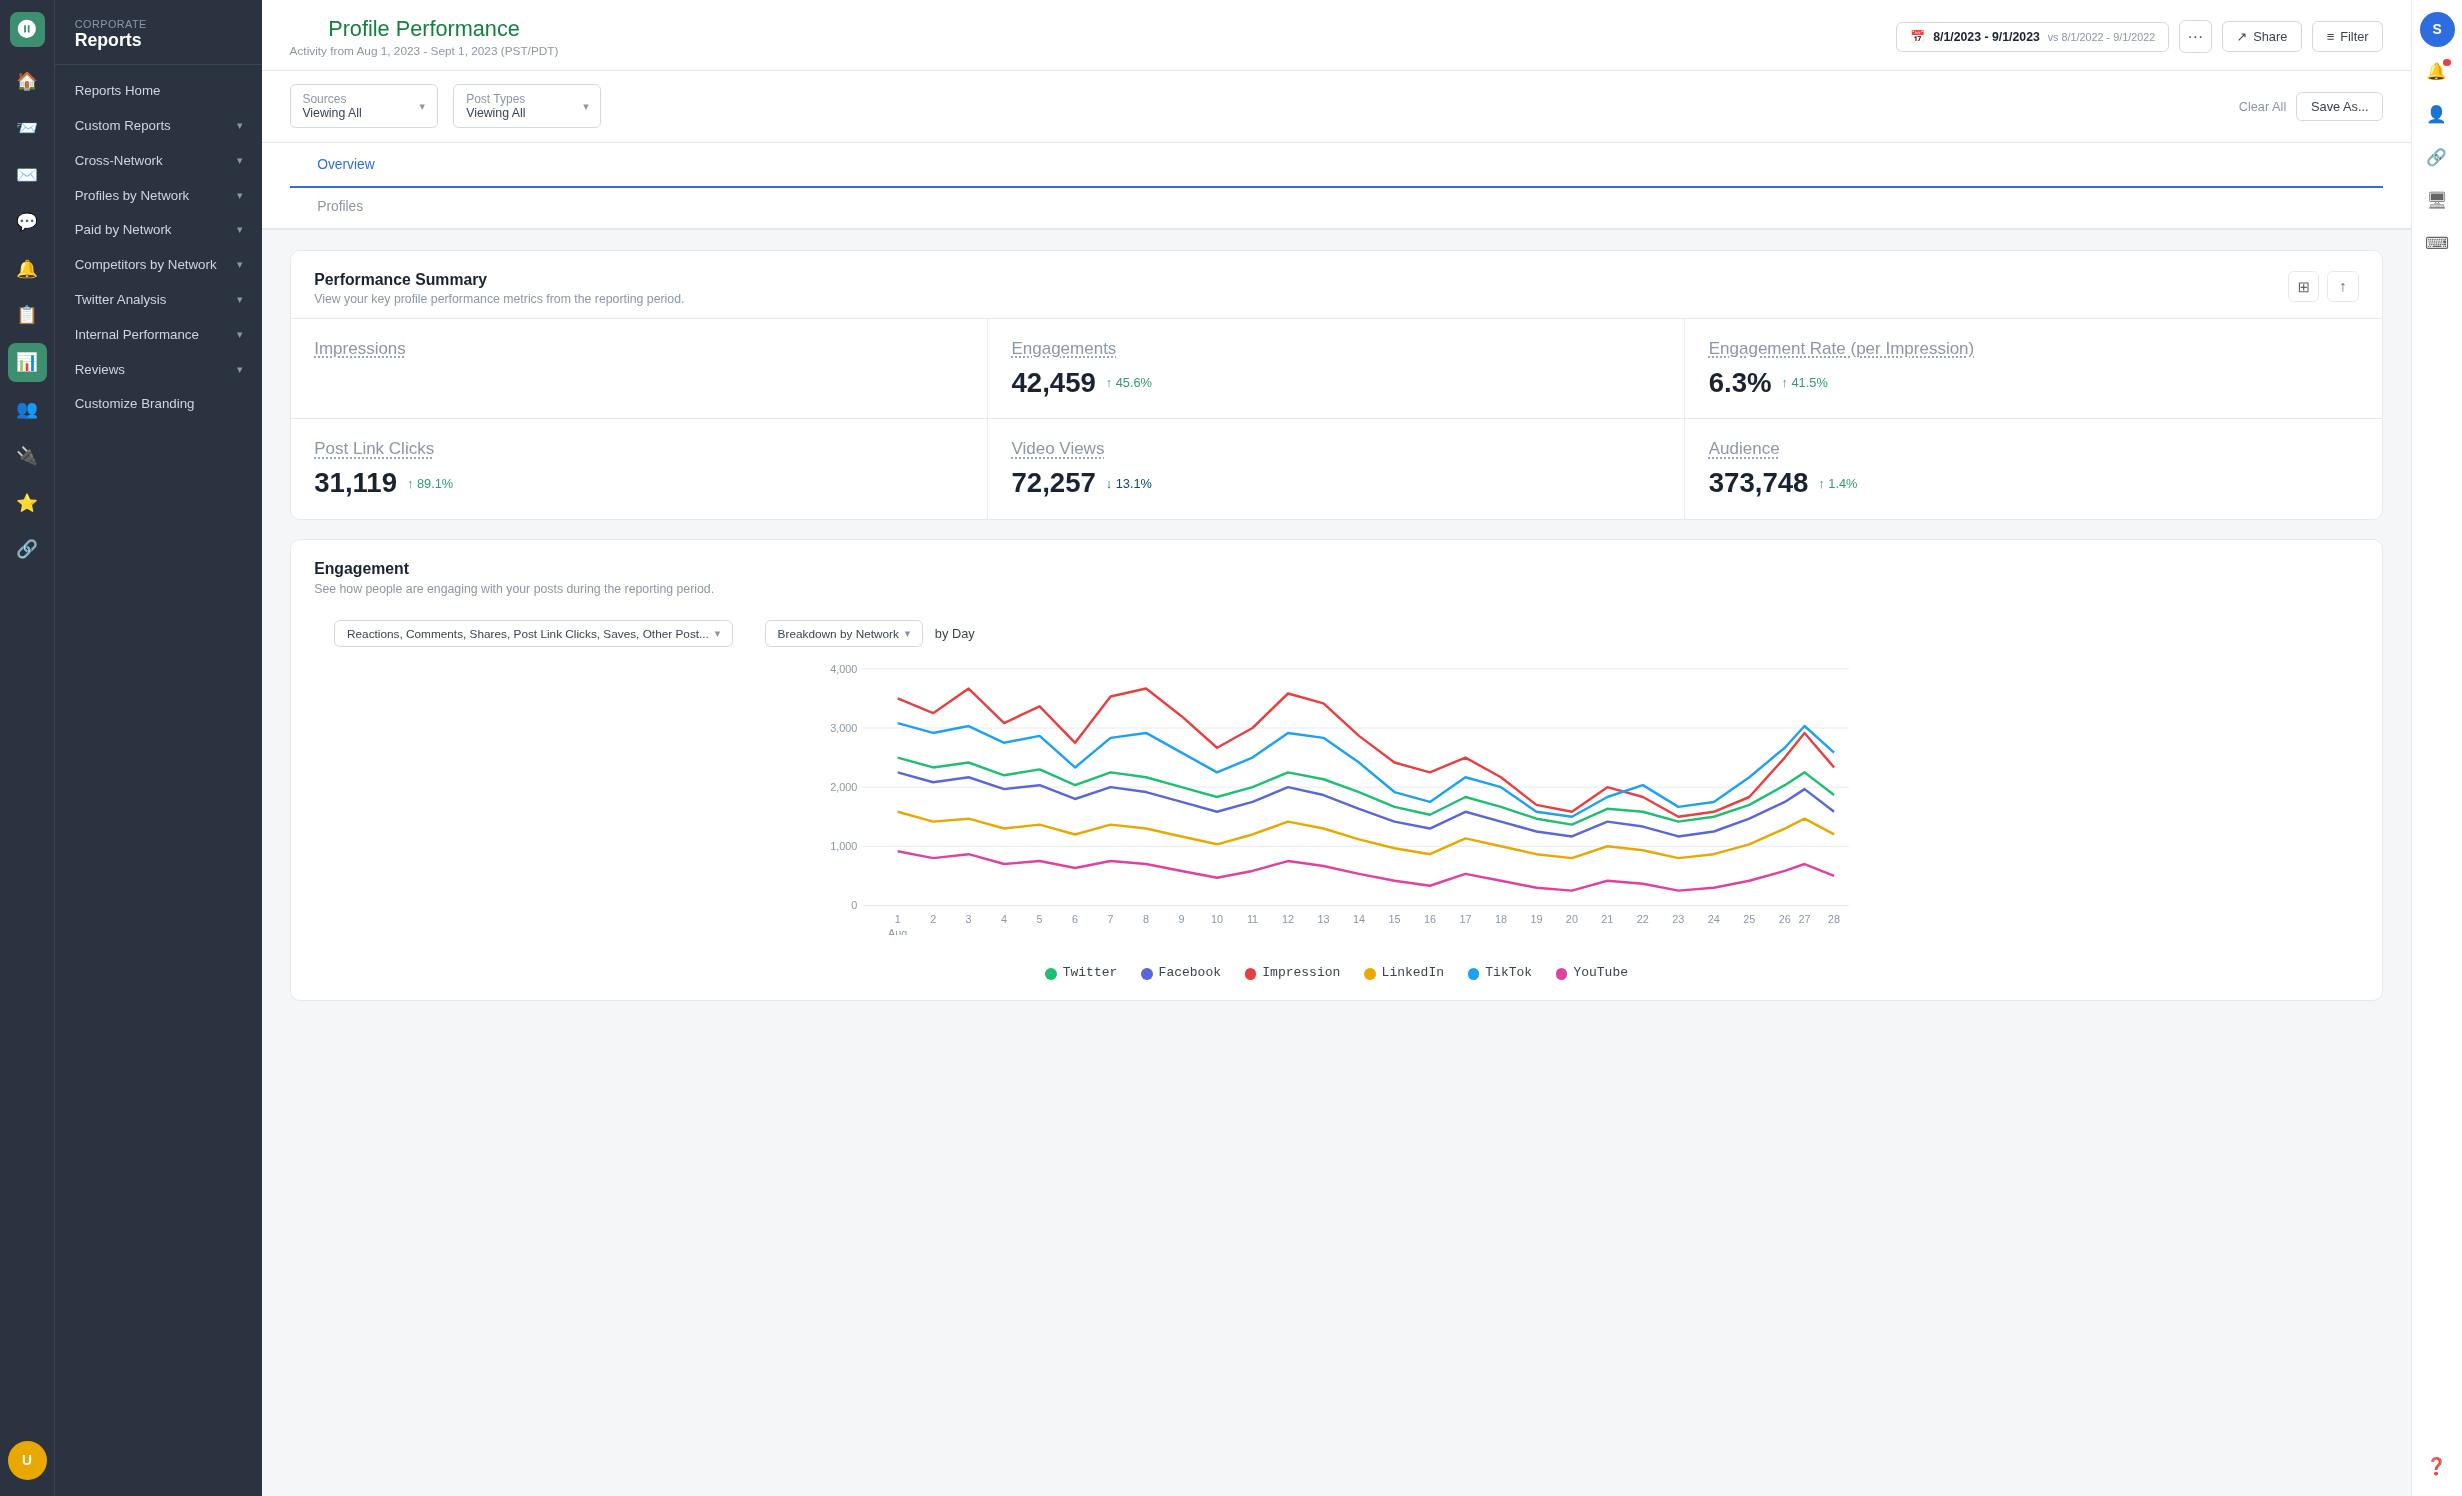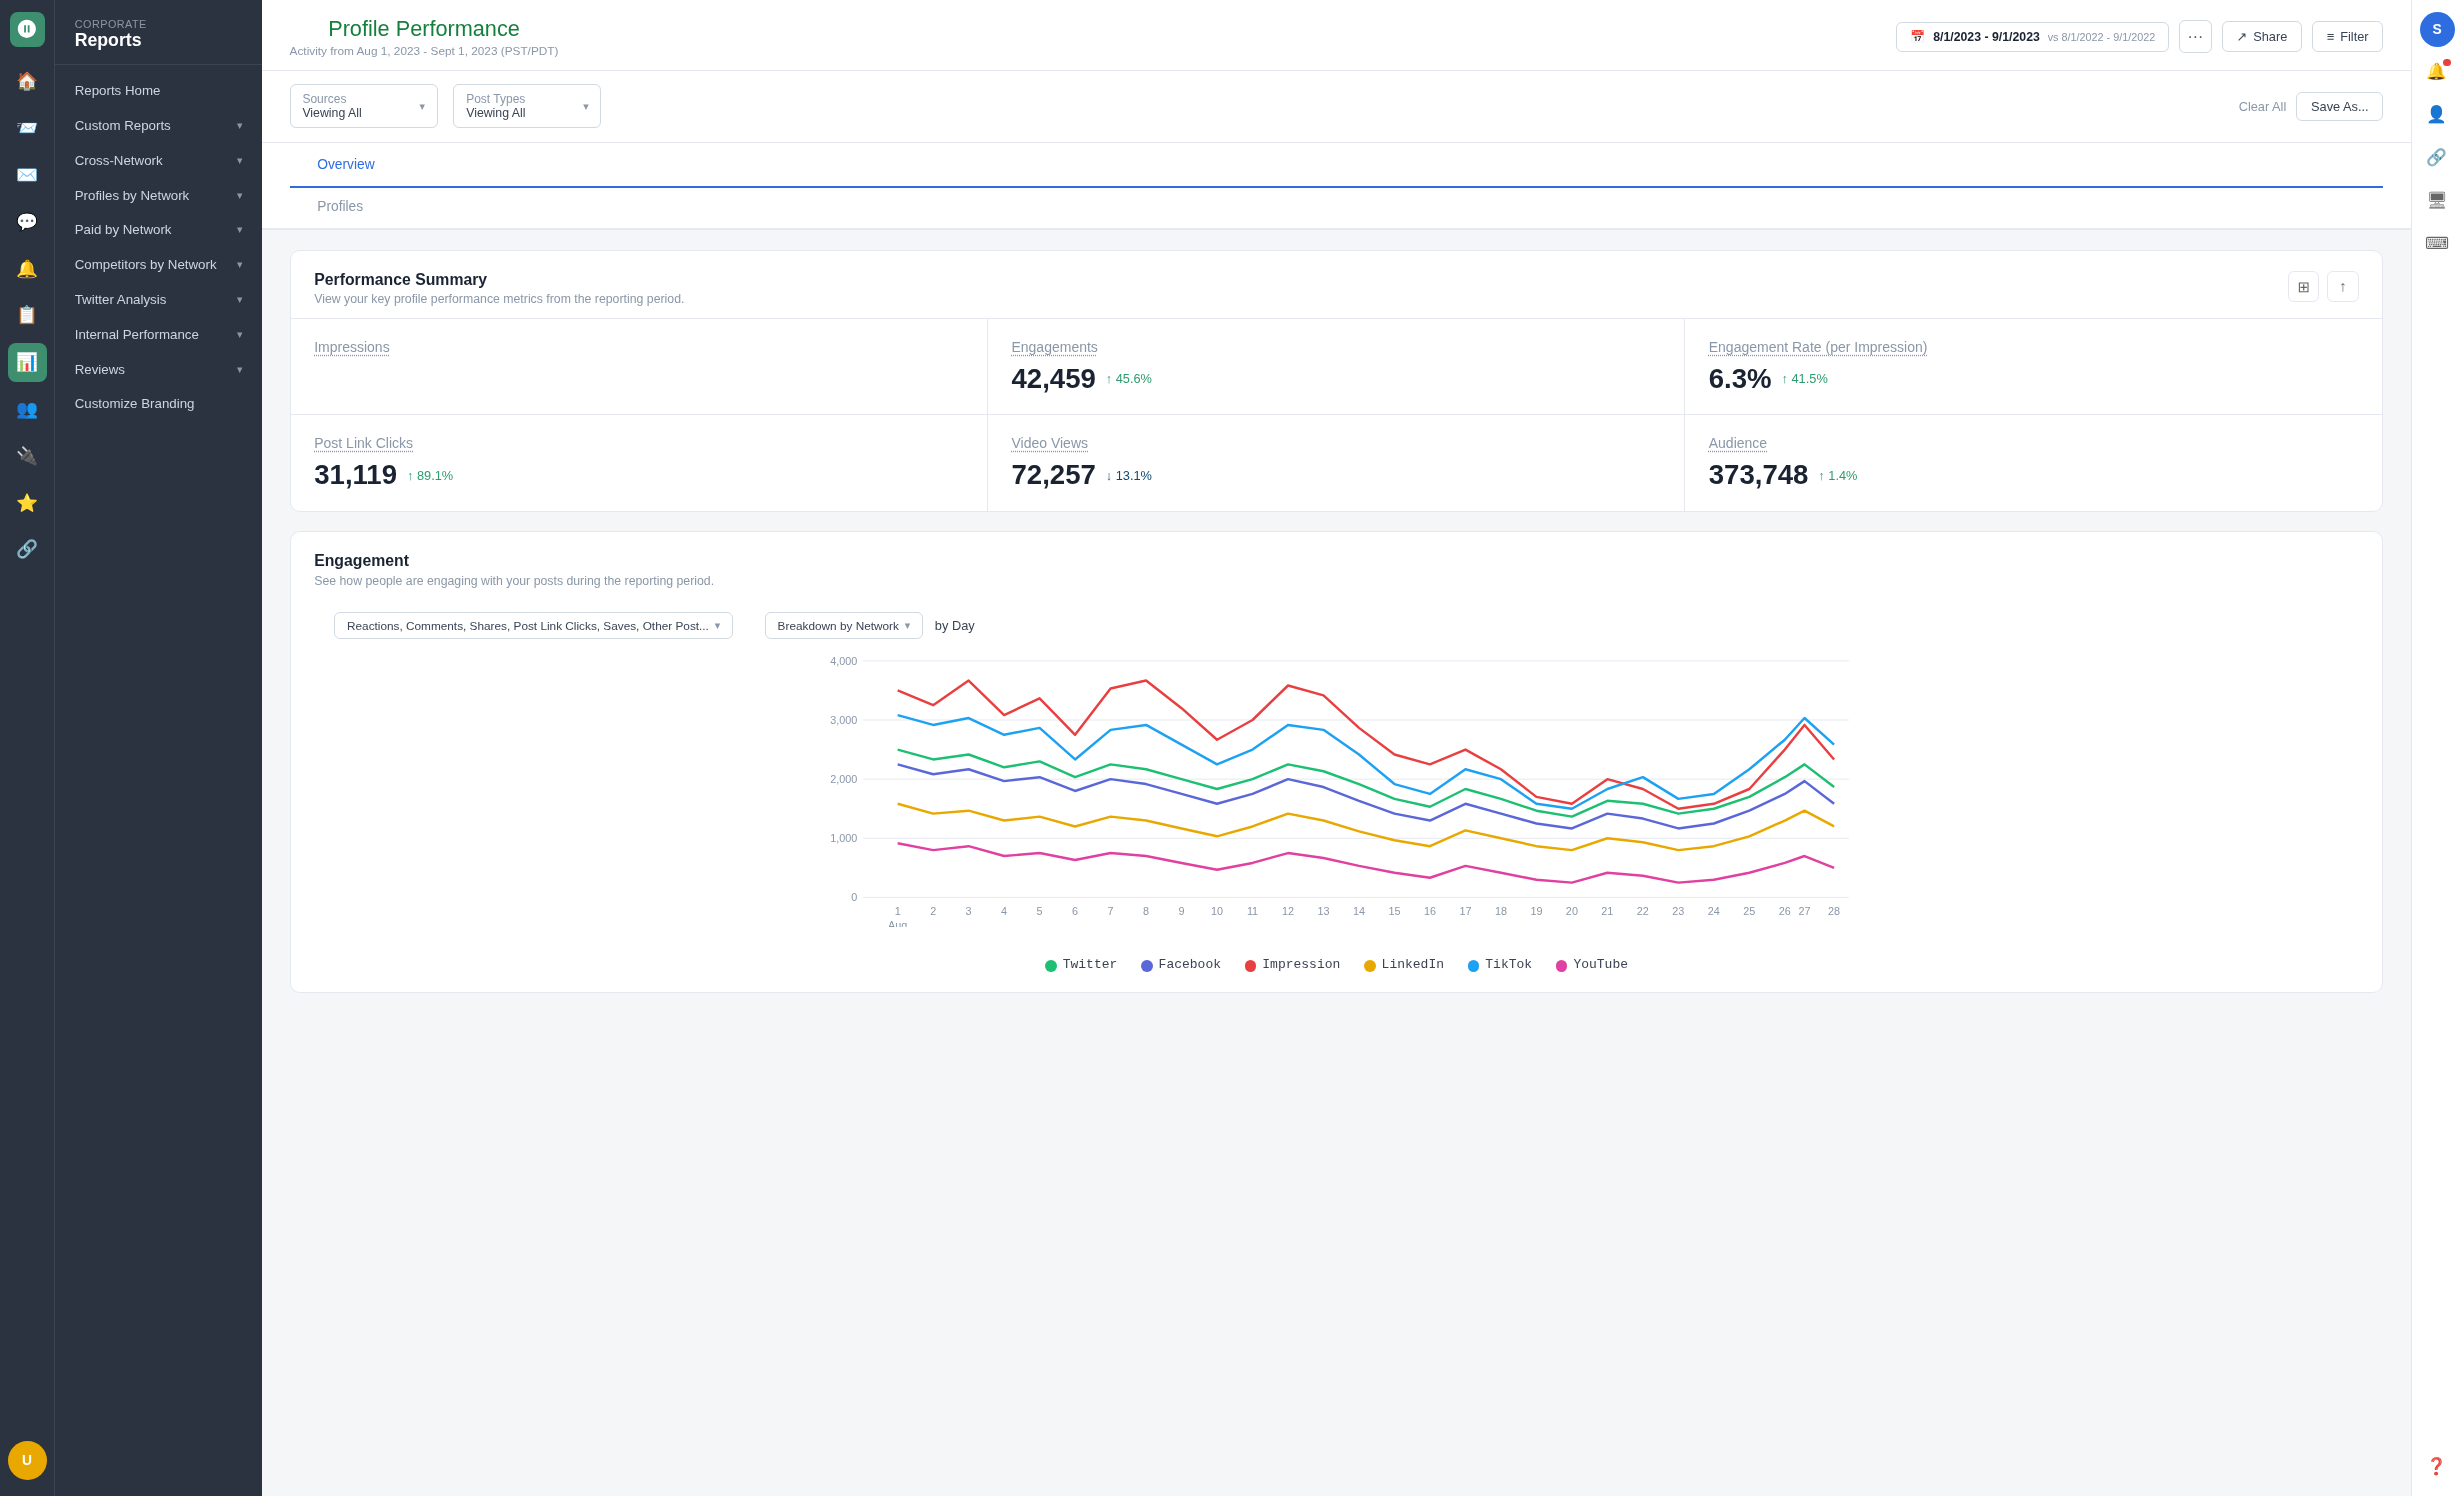--- a/index.html
+++ b/index.html
@@ -215,21 +215,21 @@
       border-top: 1px solid #e5e9ef;
     }
     .metric-cell {
       padding: 19.7px 23.6px;
       border-right: 1px solid #e5e9ef;
       border-bottom: 1px solid #e5e9ef;
     }
     .metric-cell:nth-child(3n) { border-right: none; }
     .metric-cell:nth-child(4), .metric-cell:nth-child(5), .metric-cell:nth-child(6) { border-bottom: none; }
     .metric-label {
-      font-size: 14px; color: #8a97a8; margin-bottom: 7.9px;
+      font-size: 17px; color: #8a97a8; margin-bottom: 7.9px;
       text-decoration: underline; text-decoration-style: dotted; text-underline-offset: 3px;
     }
     .metric-value { font-size: 27.6px; font-weight: 700; color: #1a2332; display: flex; align-items: center; gap: 9.9px; }
     .metric-change { font-size: 12.8px; font-weight: 500; }
     .metric-change.up { color: #2e9c6e; }
     .metric-change.down { color: #0c4a6e; }
 
     
     .engagement-controls {
       padding: 11.8px 23.6px;

